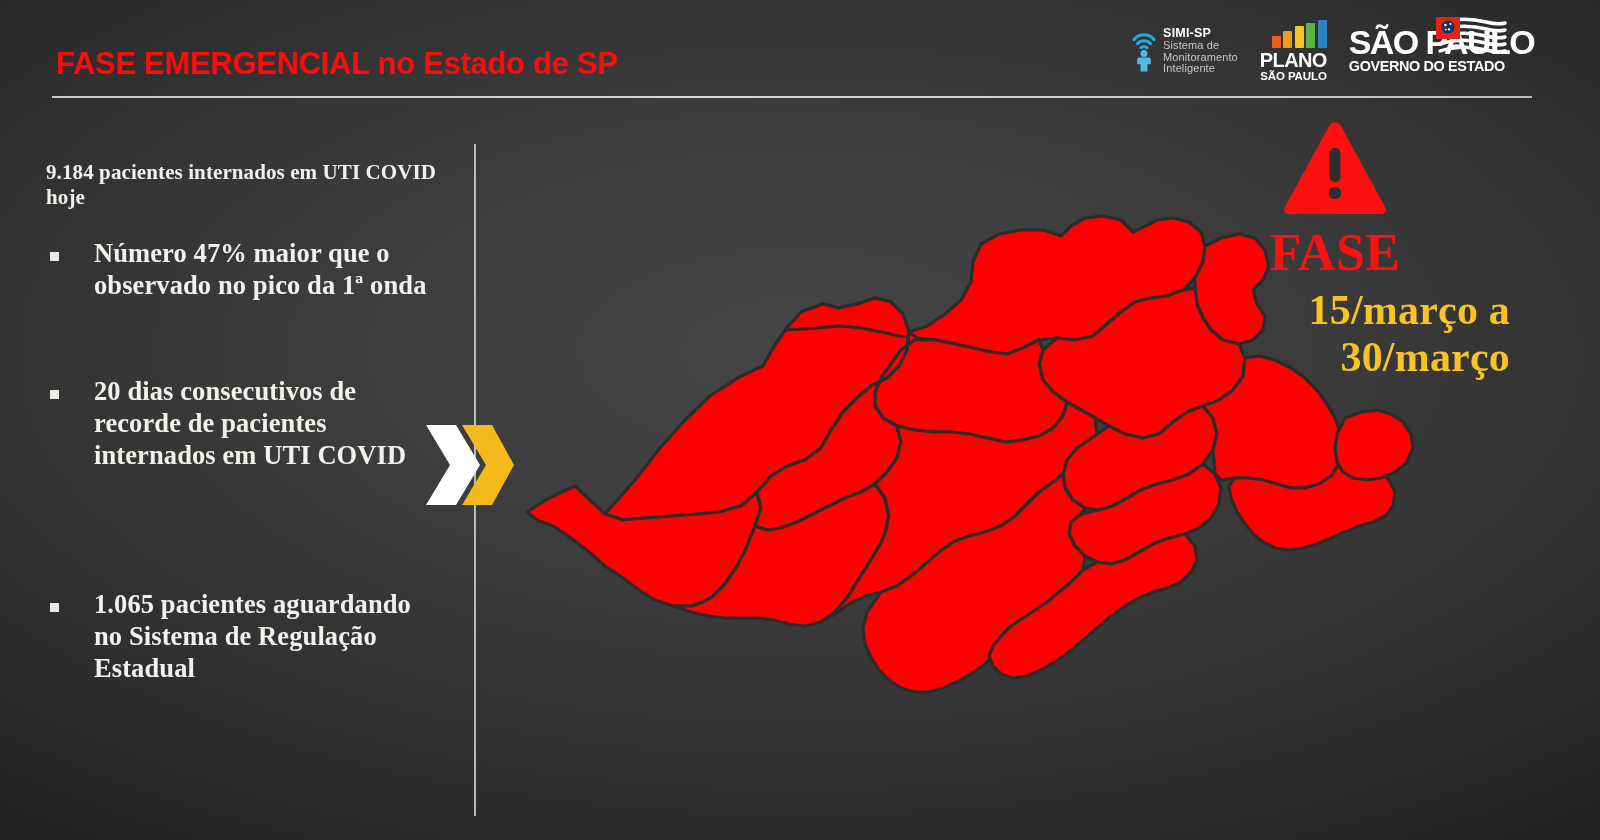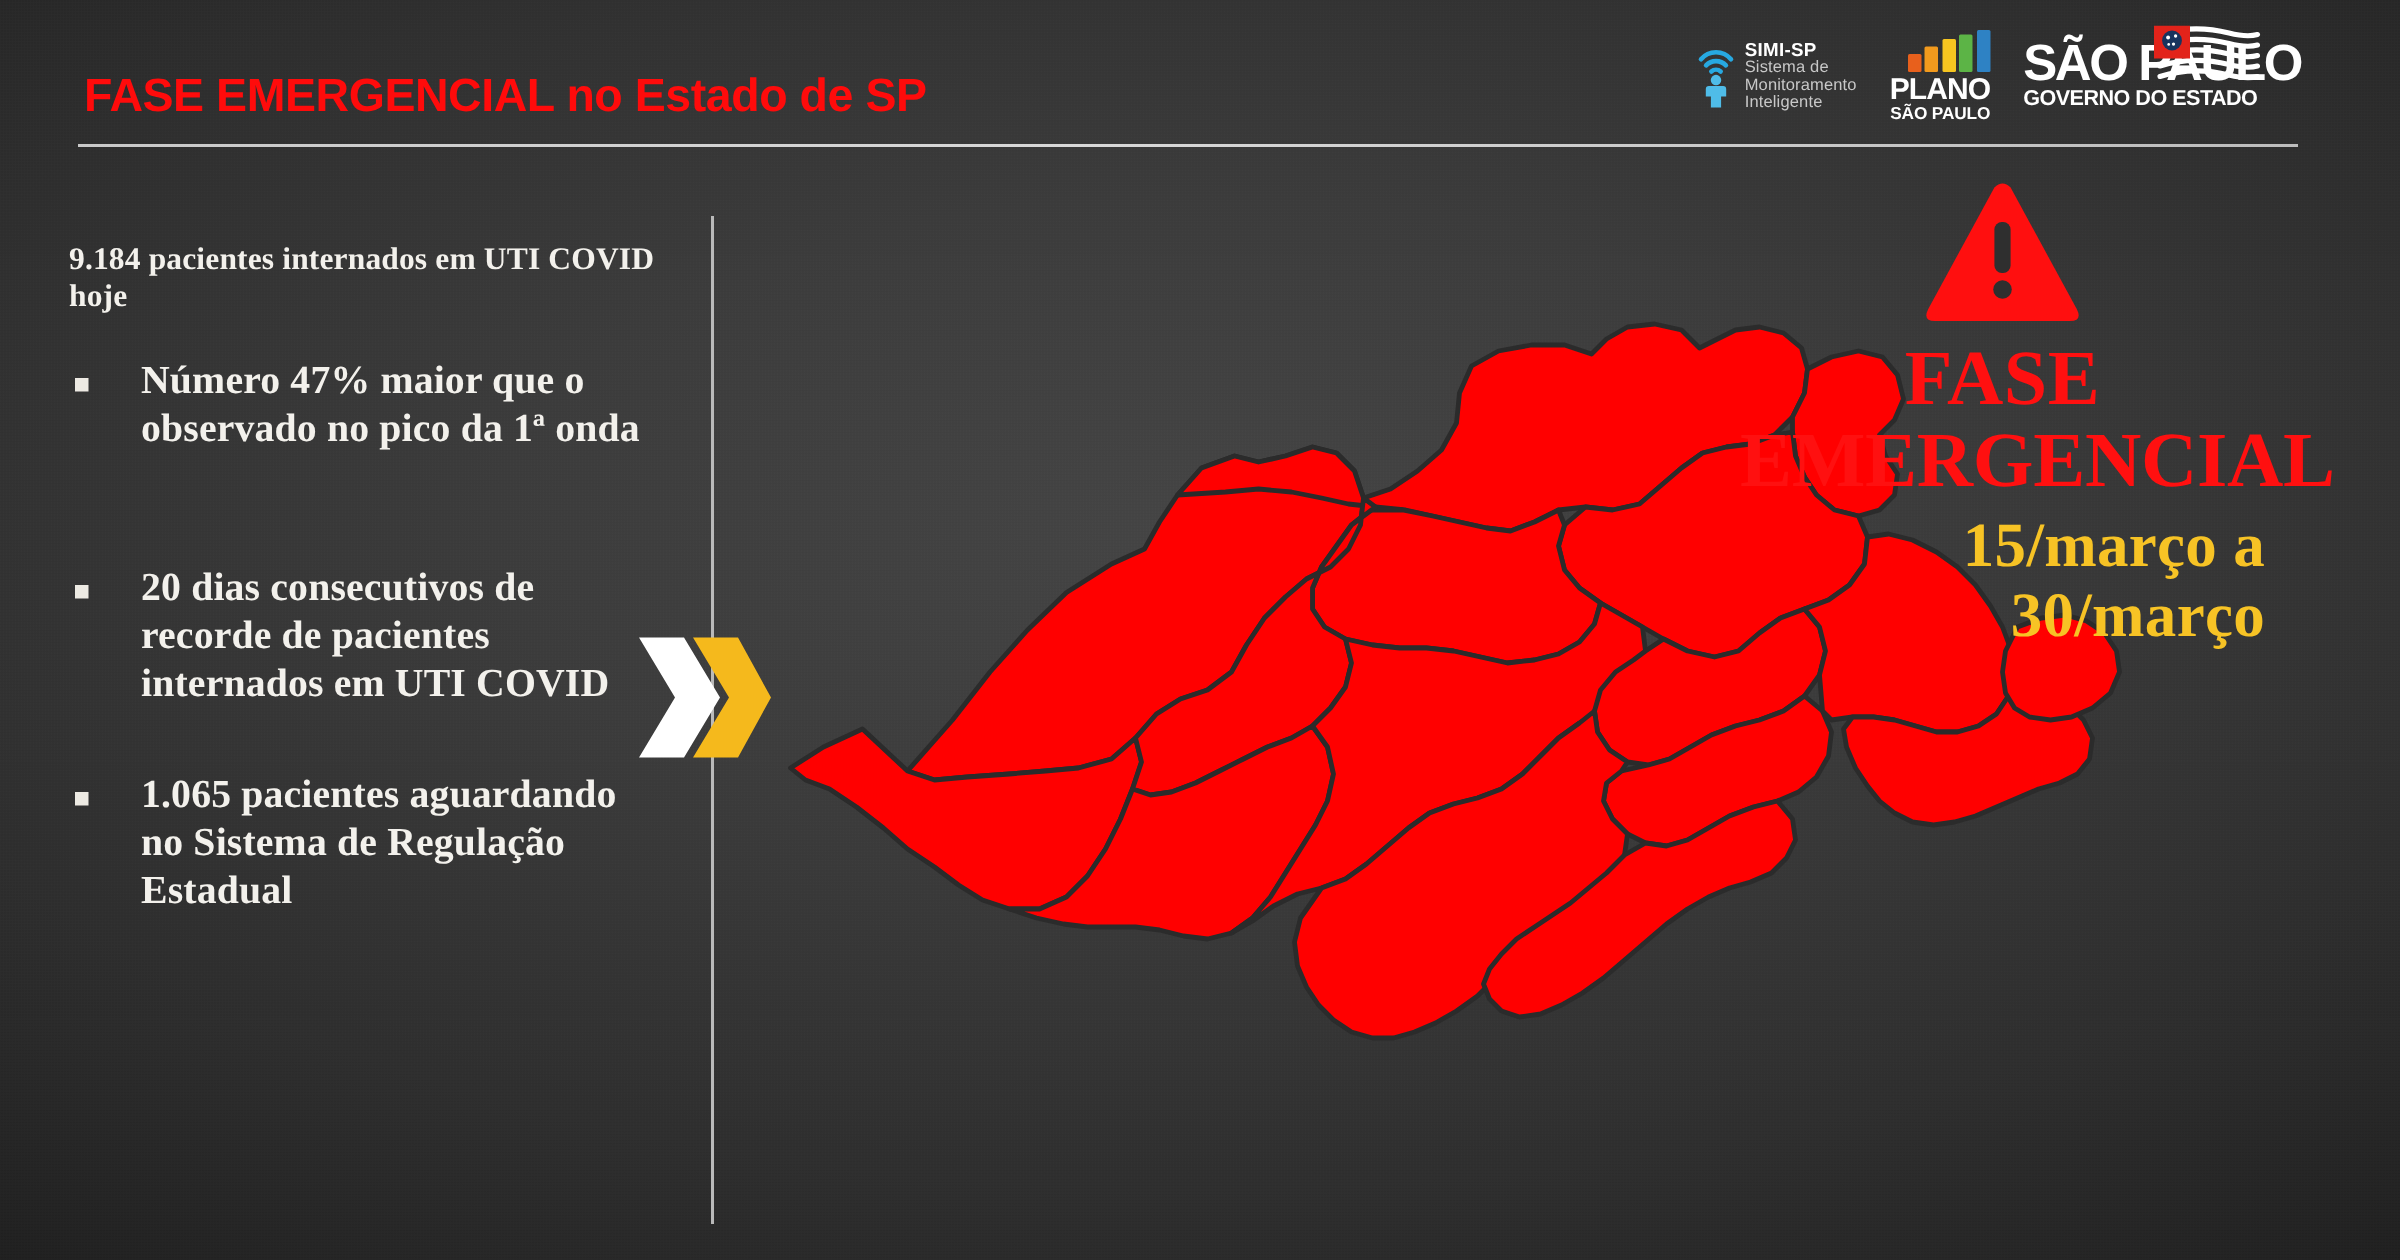--- a/index.html
+++ b/index.html
@@ -166,21 +166,21 @@
     margin-right: 35px;
   }
   .bullet .btxt {
     font-size: 26.5px;
     font-weight: 700;
     line-height: 1.20;
     letter-spacing: .1px;
   }
   #b1 { margin-top: 28px; }
   #b2 { margin-top: 74px; }
-  #b3 { margin-top: 43px; }
+  #b3 { margin-top: 118px; }
 
   
   #divider {
     position: absolute;
     left: 474px;
     top: 144px;
     width: 1.6px;
     height: 672px;
     background: #b9b9b9;
   }
@@ -425,20 +425,19 @@
   </div>
 
   <div id="right-col">
     <svg id="warn-tri" width="108" height="100" viewBox="0 0 108 100">
       <path d="M48.6 7 Q54 1.5 59.4 7 L103.5 88 Q107.5 96 99 96 L9 96 Q0.5 96 4.5 88 Z" fill="#FF0F0F"></path>
       <rect x="48.6" y="30" width="10.8" height="34" rx="5" fill="#2F2F2F"></rect>
       <circle cx="54" cy="75" r="6.2" fill="#2F2F2F"></circle>
     </svg>
     <div id="fase-txt">
       <span>FASE</span>
-      <span class="l2">EMERGENCIAL</span>
     </div>
     <div id="date-txt">
       <span>15/março a</span>
       <span class="d2">30/março</span>
     </div>
   </div>
 </div>
 
 </body></html>

